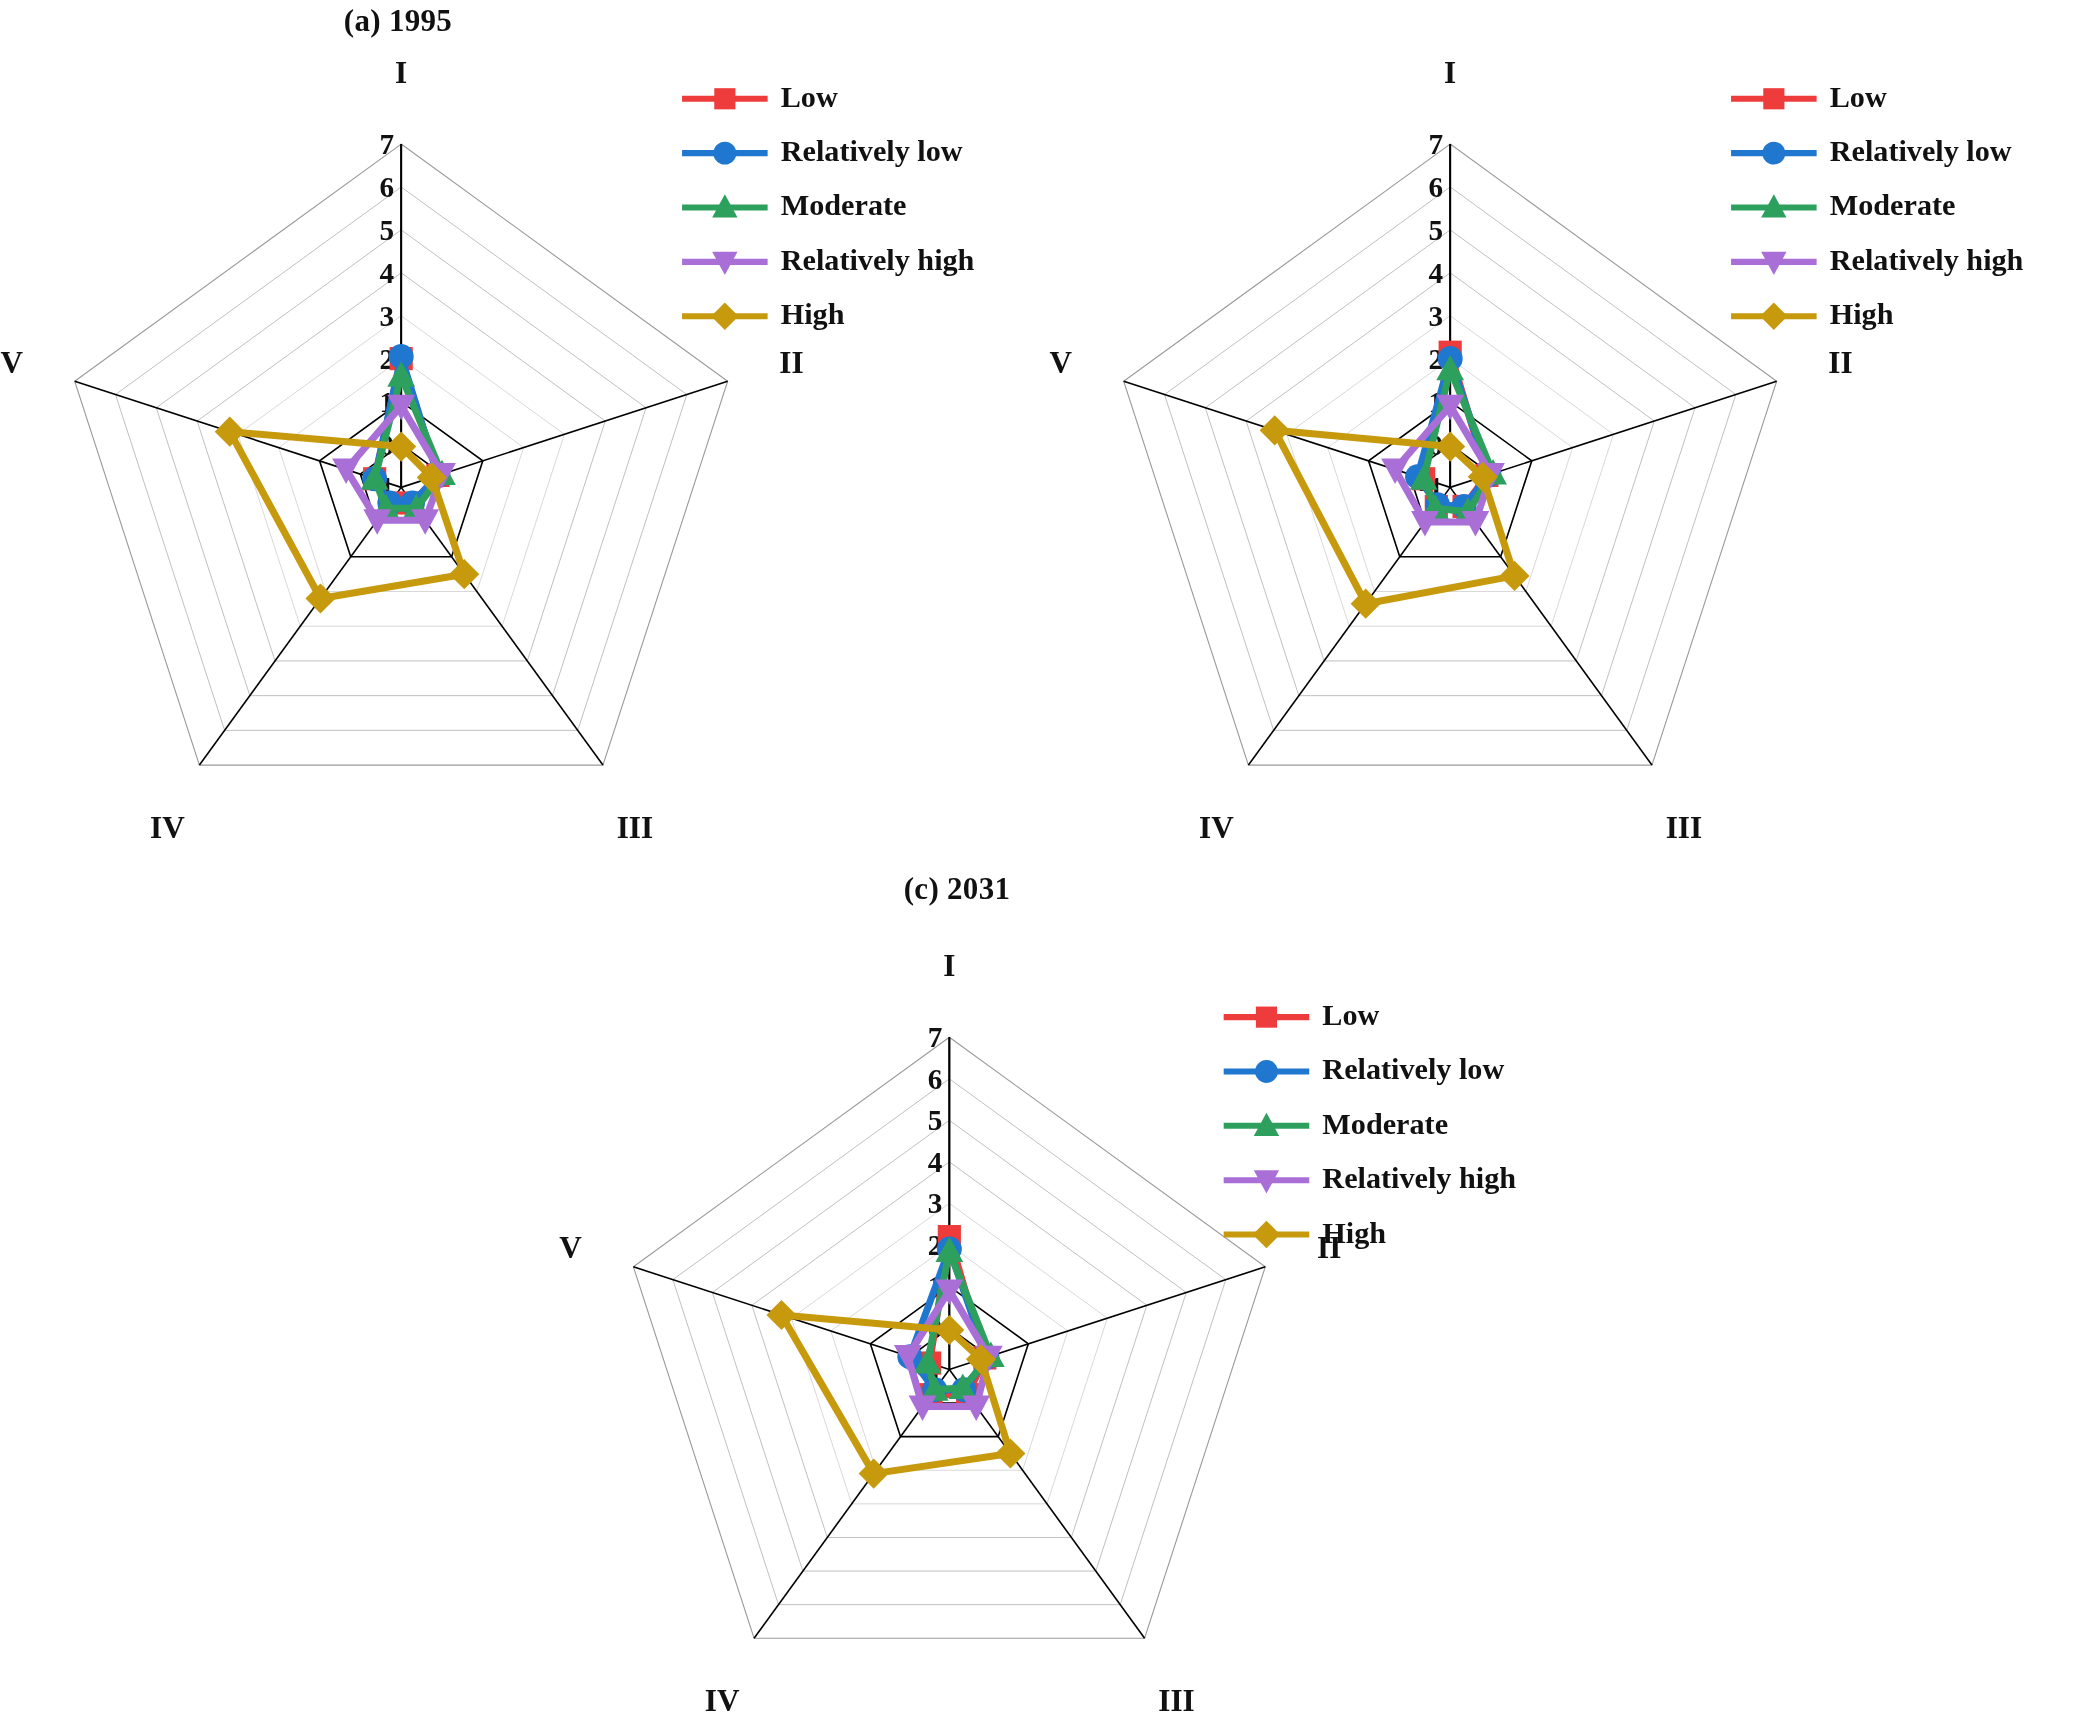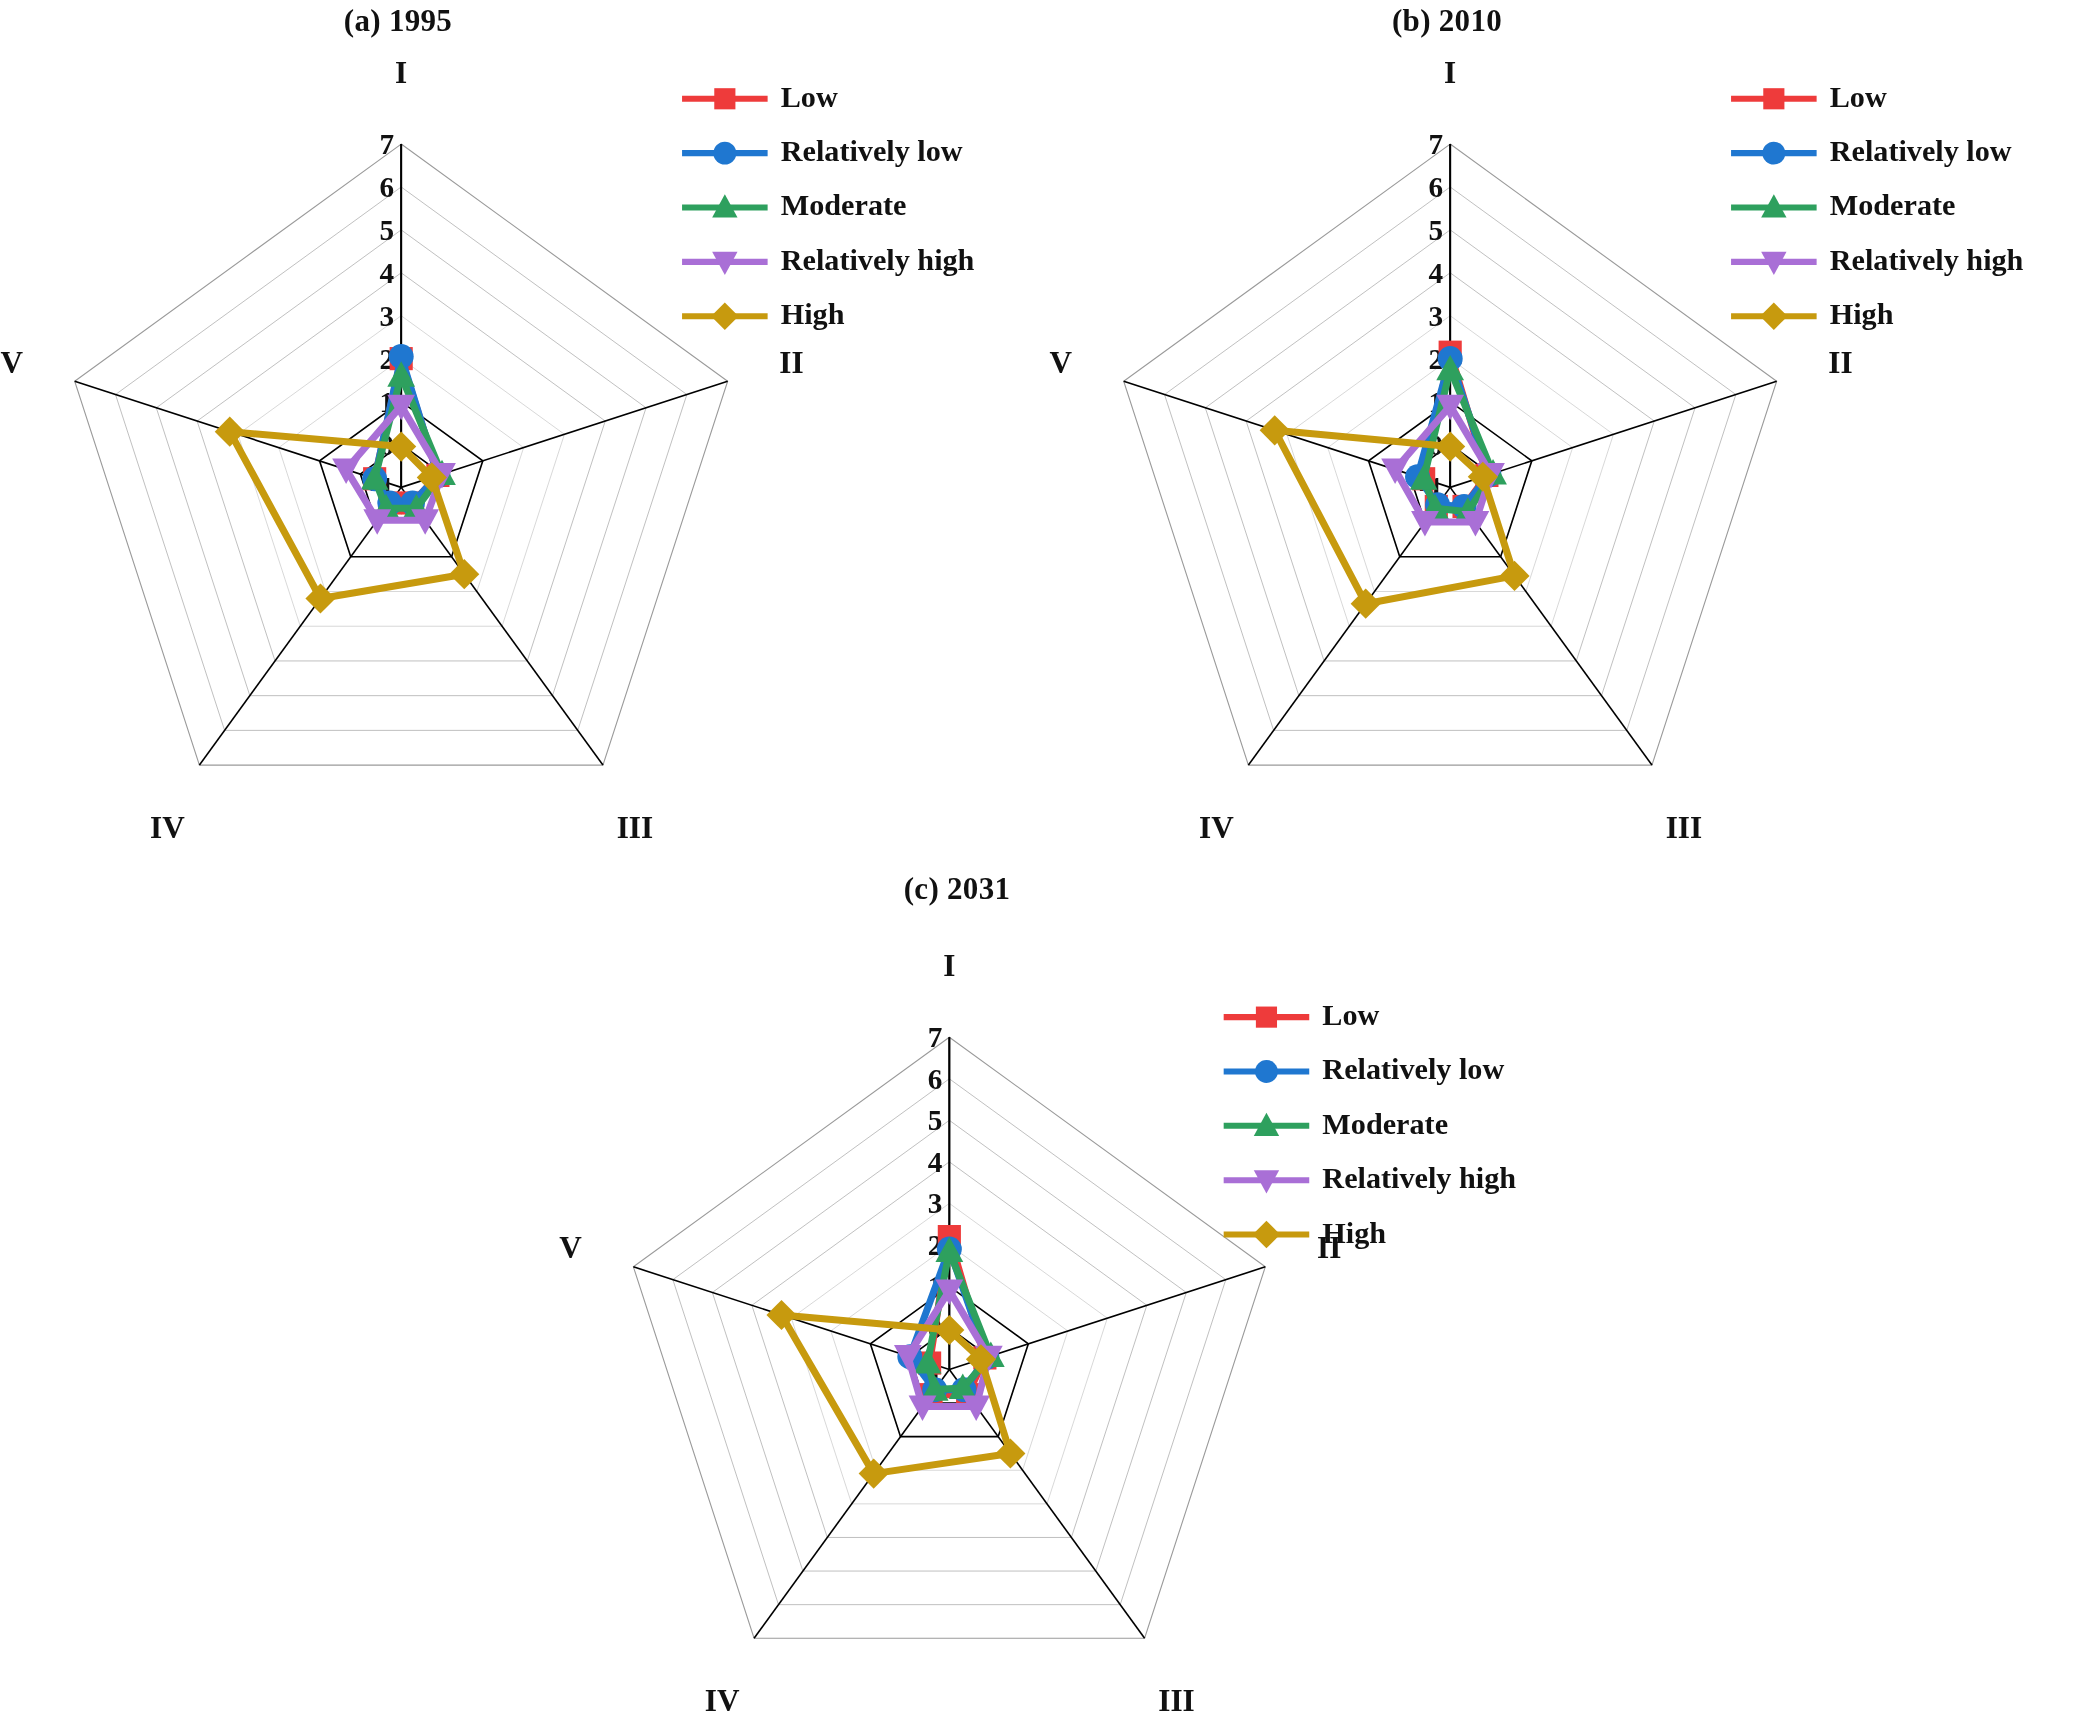--- a/index.html
+++ b/index.html
@@ -194,21 +194,20 @@
             <g>
               <polygon points="1440,600.7 1467.3,628 1440,655.3 1412.7,628" fill="#c79a0e"></polygon>
             </g>
             <text x="1551" y="630" class="legend-label">High</text>
           </g>
         </g>
       </svg>
   </div>
 
   <div class="panel" id="panel-b">
-    <div class="panel-title">(b) 2010</div>
     <svg id="svg-b" width="1048" height="866" viewBox="0 0 2082 1720">
         <g>
           <polygon points="797.00,882.75 878.08,941.66 847.11,1036.97 746.89,1036.97 715.92,941.66" class="ring-faint"></polygon>
           <polygon points="797.00,797.50 959.16,915.31 897.22,1105.94 696.78,1105.94 634.84,915.31" class="ring-faint"></polygon>
           <polygon points="797.00,712.25 1040.23,888.97 947.33,1174.91 646.67,1174.91 553.77,888.97" class="ring-faint"></polygon>
           <polygon points="797.00,627.00 1121.31,862.63 997.43,1243.87 596.57,1243.87 472.69,862.63" class="ring-faint"></polygon>
           <polygon points="797.00,541.75 1202.39,836.28 1047.54,1312.84 546.46,1312.84 391.61,836.28" class="ring-inner"></polygon>
           <polygon points="797.00,456.50 1283.47,809.94 1097.65,1381.81 496.35,1381.81 310.53,809.94" class="ring-inner"></polygon>
           <polygon points="797.00,371.25 1364.54,783.59 1147.76,1450.78 446.24,1450.78 229.46,783.59" class="ring-inner"></polygon>
           <polygon points="797.00,286.00 1445.62,757.25 1197.87,1519.75 396.13,1519.75 148.38,757.25" class="ring-outer"></polygon>

